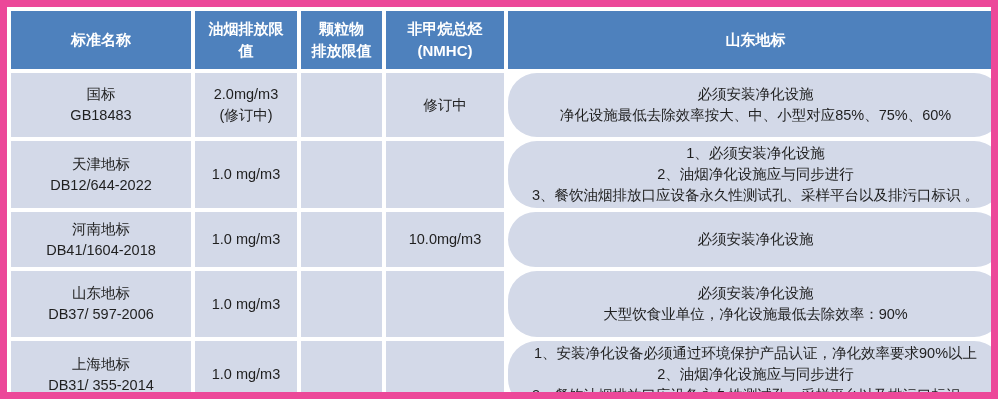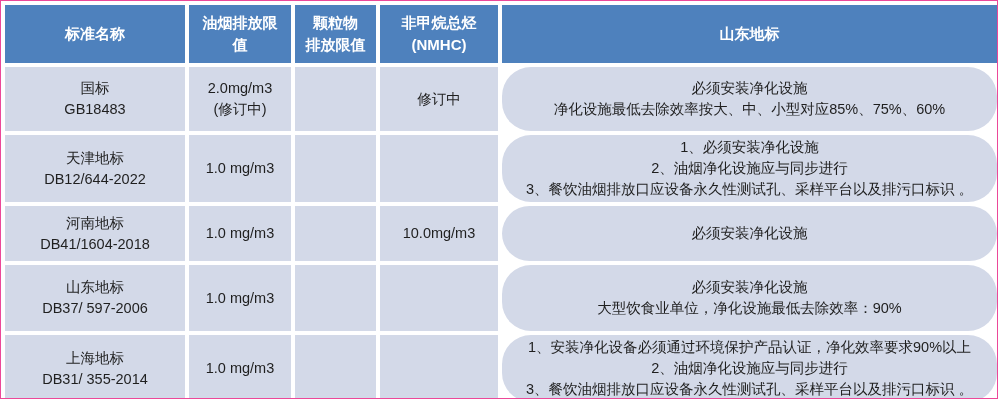--- a/index.html
+++ b/index.html
@@ -9,21 +9,21 @@
   body {
     width: 1000px;
     height: 401px;
     background: #ffffff;
     overflow: hidden;
     font-family: "Liberation Sans", sans-serif;
   }
   .page-frame {
     width: 998px;
     height: 399px;
-    border: 1px solid #ec4899;
+    border: 7px solid #ec4899;
     box-sizing: border-box;
     overflow: hidden;
     background: #ffffff;
   }
   table.std-table {
     border-collapse: separate;
     border-spacing: 4px;
     width: 998px;
     table-layout: fixed;
   }

